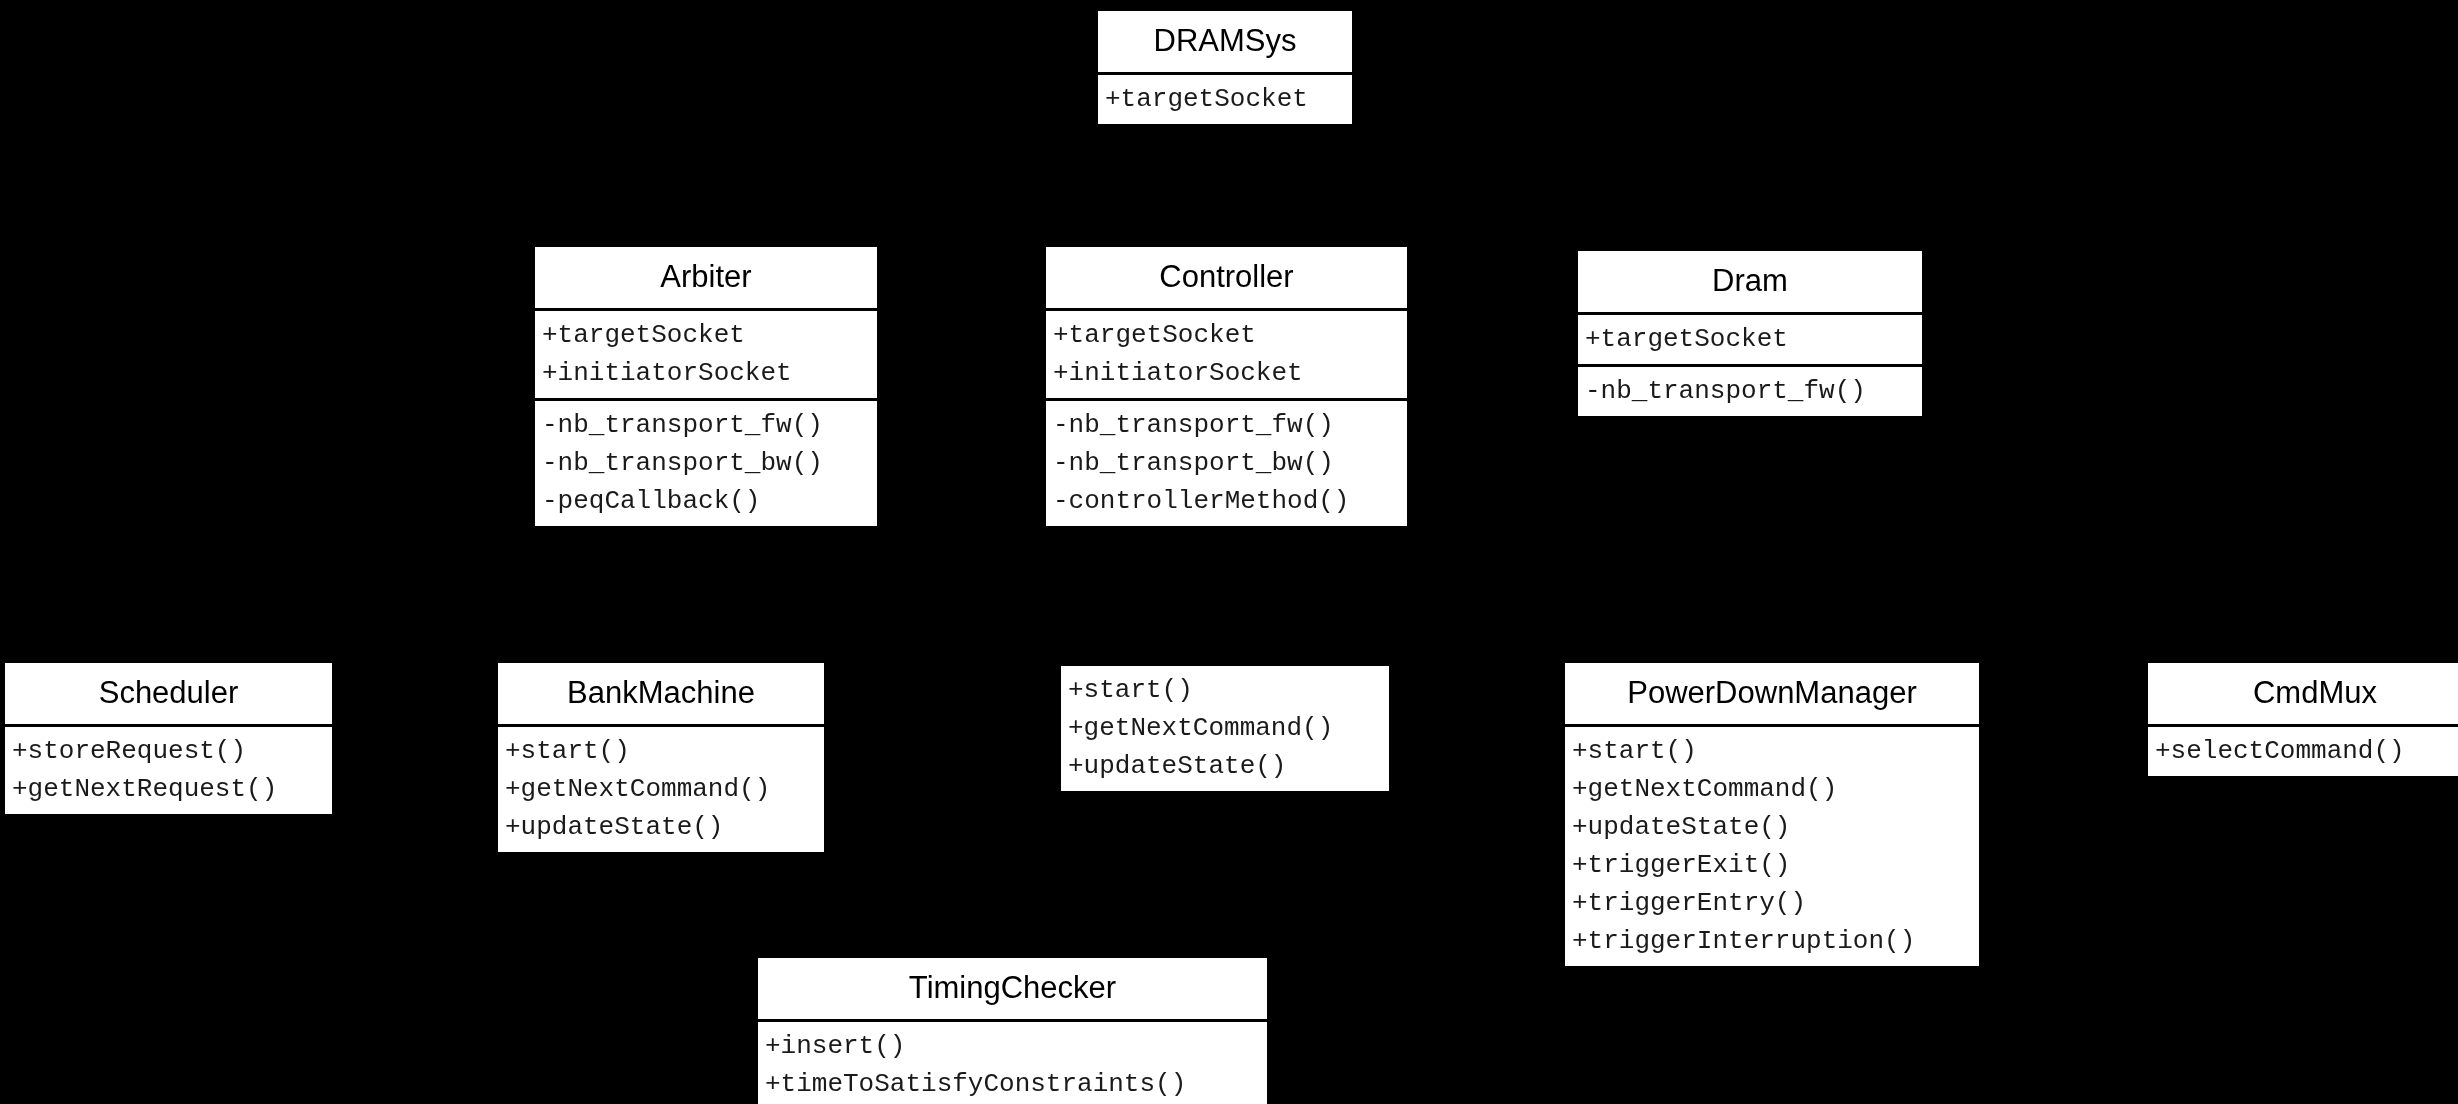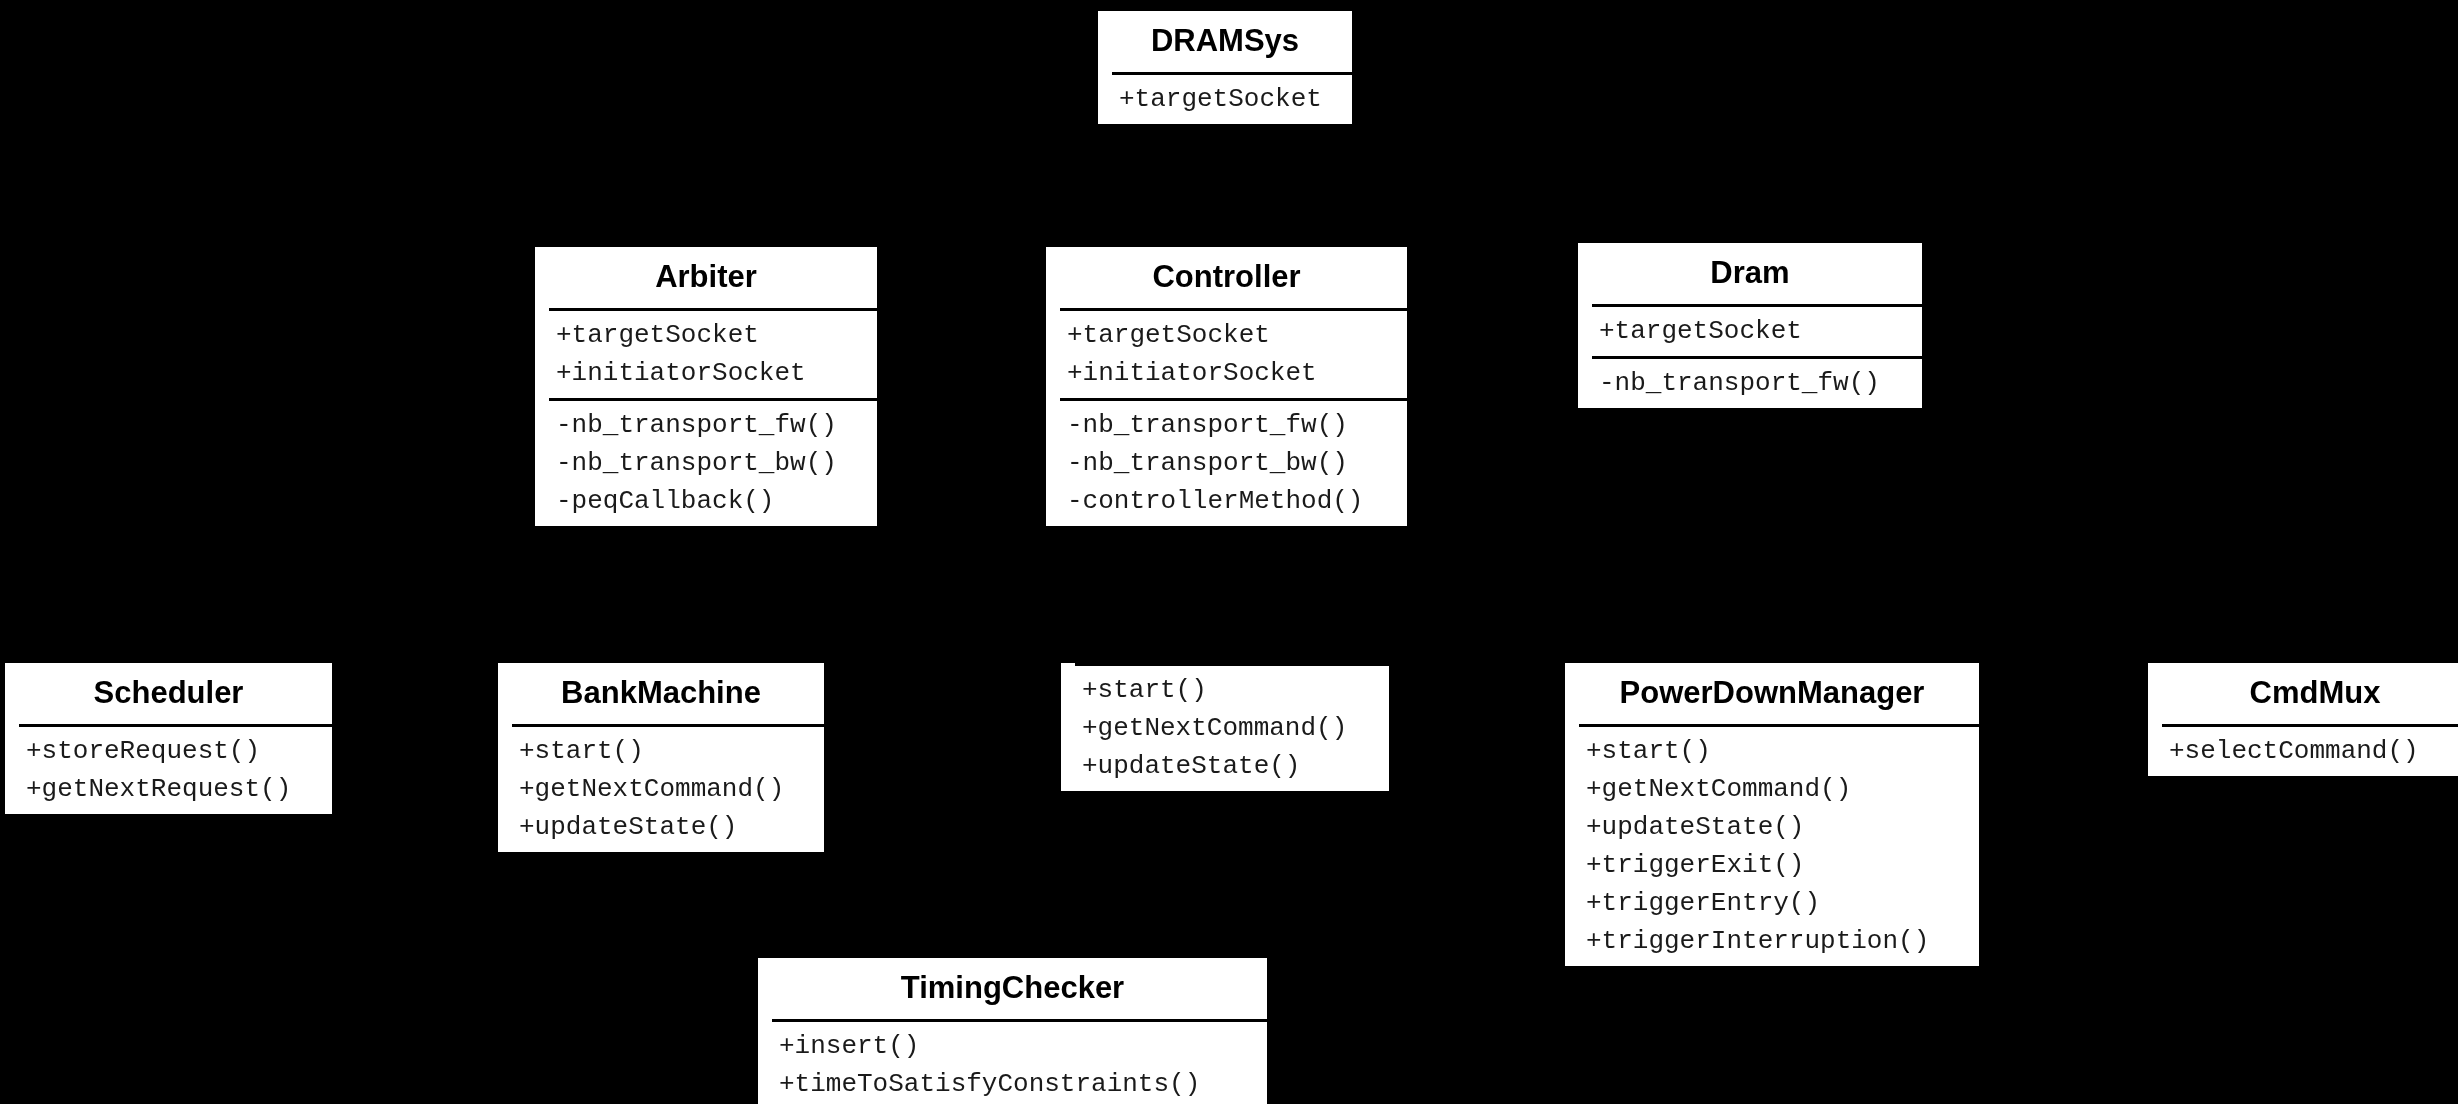--- a/index.html
+++ b/index.html
@@ -26,46 +26,45 @@
   .uml-class {
     position: absolute;
     background: #ffffff;
     border: 3px solid #000000;
     box-sizing: border-box;
     color: #000000;
   }
   .uml-title {
     text-align: center;
     font-family: "Liberation Sans", sans-serif;
-    font-weight: bold;
+    font-weight: normal;
     font-size: 31px;
     line-height: 1;
     padding: 14px 16px 16px 16px;
     background: #ffffff;
     white-space: nowrap;
   }
   .uml-compartment {
     border-top: 3px solid #000000;
     background: #ffffff;
     padding: 5px 0 6px 0;
-    margin-left: 14px;
   }
   .uml-member {
     font-family: "Liberation Mono", monospace;
     font-size: 26px;
     line-height: 38px;
     white-space: pre;
     padding: 0 6px 0 7px;
     color: #1a1a1a;
   }
   
   #cls-dramsys          { left: 1095px; top: 8px;   width: 260px; }
   #cls-arbiter          { left: 532px;  top: 244px; width: 348px; }
   #cls-controller       { left: 1043px; top: 244px; width: 367px; }
-  #cls-dram             { left: 1575px; top: 240px; width: 350px; }
+  #cls-dram             { left: 1575px; top: 248px; width: 350px; }
   #cls-scheduler        { left: 2px;    top: 660px; width: 333px; }
   #cls-bankmachine      { left: 495px;  top: 660px; width: 332px; }
   #cls-refreshmanager   { left: 1058px; top: 660px; width: 334px; }
   #cls-powerdownmanager { left: 1562px; top: 660px; width: 420px; }
   #cls-cmdmux           { left: 2145px; top: 660px; width: 340px; }
   #cls-timingchecker    { left: 755px;  top: 955px; width: 515px; }
 </style>
 </head>
 <body>
 

